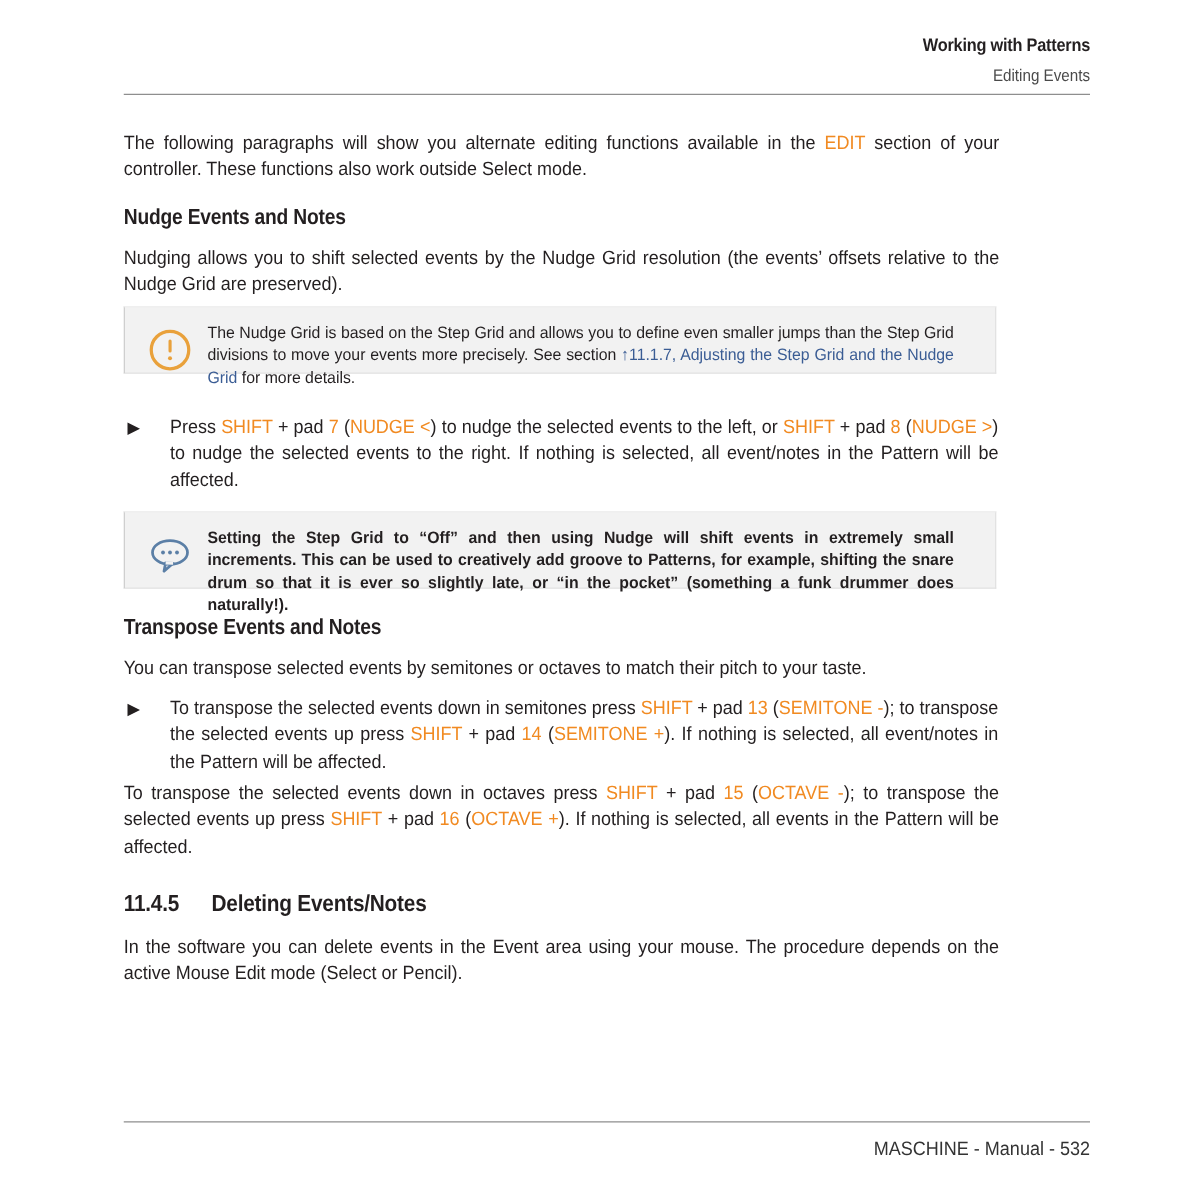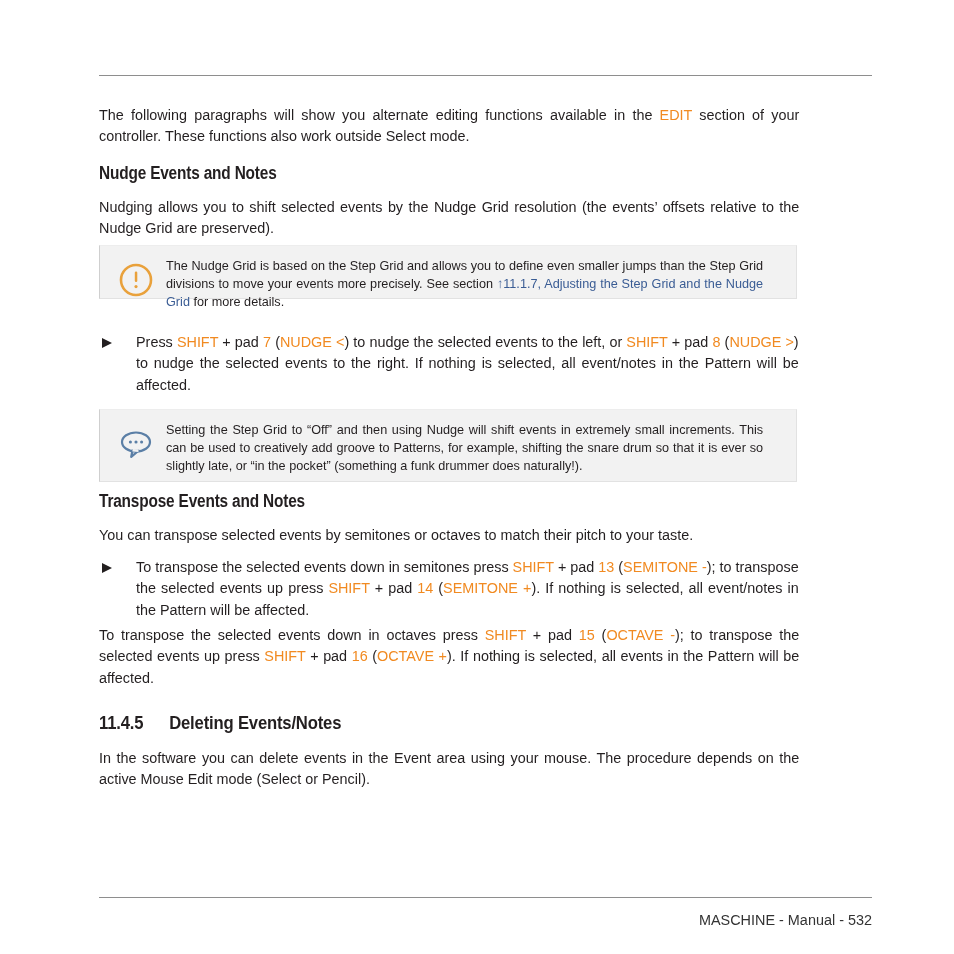--- a/index.html
+++ b/index.html
@@ -156,20 +156,24 @@
     color: #333333;
     transform: scaleX(0.93);
     transform-origin: right top;
   }
 </style>
 </head>
 <body>
 
 <div class="page">
 
+  <div class="header">
+    <div class="header-title">Working with Patterns</div>
+    <div class="header-sub">Editing Events</div>
+  </div>
   <div class="rule-top"></div>
 
   <div class="tb" style="left:99px; top:104px; width:745px;"><span>The following paragraphs will show you alternate editing functions available in the </span><span class="orange">EDIT</span><span> section of your controller. These functions also work outside Select mode.</span></div>
 
   <div class="h-sub" style="left:99px; top:163px;">Nudge Events and Notes</div>
 
   <div class="tb" style="left:99px; top:196px; width:745px;">Nudging allows you to shift selected events by the Nudge Grid resolution (the events’ offsets relative to the Nudge Grid are preserved).</div>
 
   <div class="callout" style="top:245px; height:54px;">
     <div class="callout-icon">
@@ -182,21 +186,21 @@
     <div class="callout-body"><span>The Nudge Grid is based on the Step Grid and allows you to define even smaller jumps than the Step Grid divisions to move your events more precisely. See section </span><span class="link">↑11.1.7, Adjusting the Step Grid and the Nudge Grid</span><span> for more details.</span></div>
   </div>
 
   <div class="bullet" style="top:336px;">
     <svg width="14" height="14" viewBox="0 0 14 14" aria-hidden="true">
       <polygon points="2,2 12,7 2,12" fill="#231f20"></polygon>
     </svg>
   </div>
   <div class="tb" style="left:136px; top:331px; width:705px;"><span>Press </span><span class="orange">SHIFT</span><span> + pad </span><span class="orange">7</span><span> (</span><span class="orange">NUDGE &lt;</span><span>) to nudge the selected events to the left, or </span><span class="orange">SHIFT</span><span> + pad </span><span class="orange">8</span><span> (</span><span class="orange">NUDGE &gt;</span><span>) to nudge the selected events to the right. If nothing is selected, all event/notes in the Pattern will be affected.</span></div>
 
-  <div class="callout" style="top:409px; height:73px;">
+  <div class="callout" style="top:409px; height:62px;font-weight:bold;">
     <div class="callout-icon">
       <svg width="44" height="44" viewBox="0 0 44 44" aria-hidden="true">
         <ellipse cx="22" cy="20" rx="14" ry="9.5" fill="none" stroke="#5b7fa6" stroke-width="2.2"></ellipse>
         <path d="M18.5 28.3 L17.2 35 L24.5 28.6 Z" fill="none" stroke="#5b7fa6" stroke-width="2.2" stroke-linejoin="round"></path>
         <path d="M18.5 28.3 L24.5 28.6" stroke="#f2f2f2" stroke-width="2.6"></path>
         <circle cx="16.4" cy="20" r="1.55" fill="#5b7fa6"></circle>
         <circle cx="22" cy="20" r="1.55" fill="#5b7fa6"></circle>
         <circle cx="27.6" cy="20" r="1.55" fill="#5b7fa6"></circle>
       </svg>
     </div>

